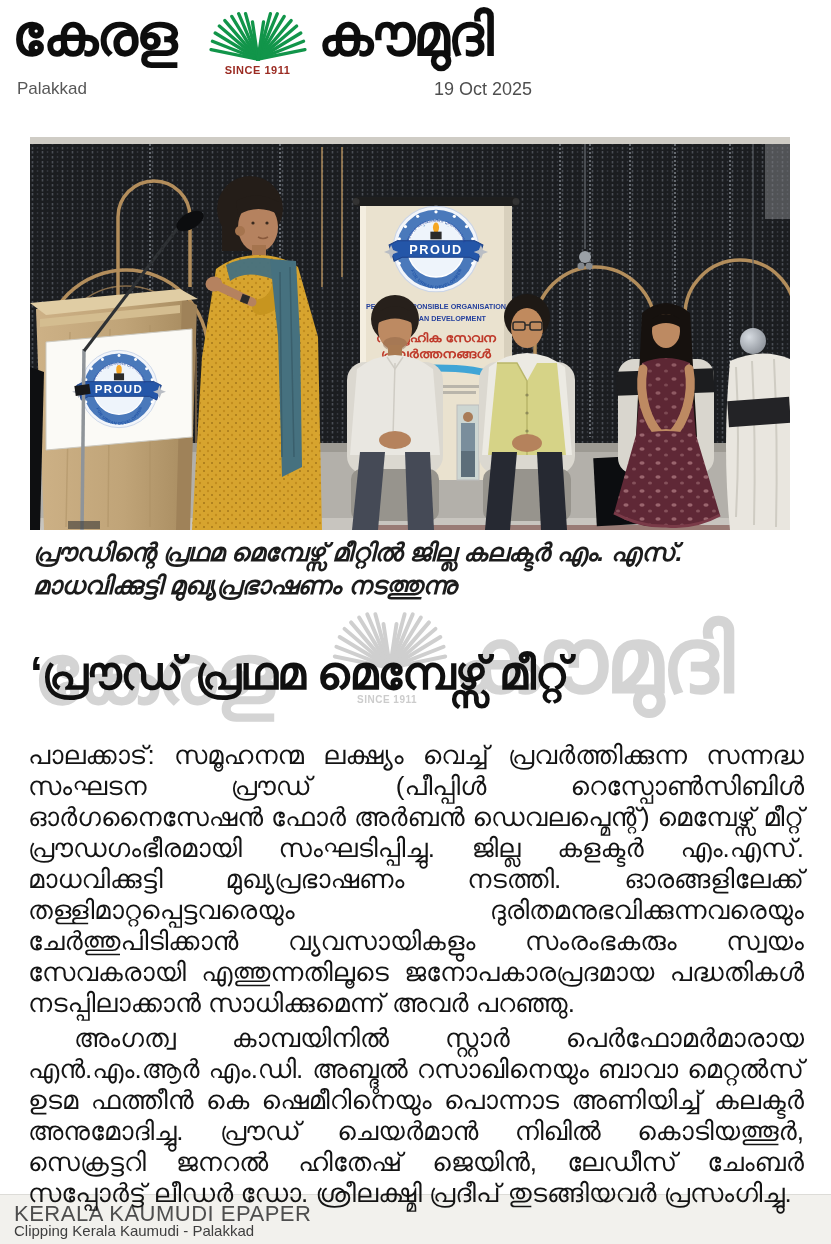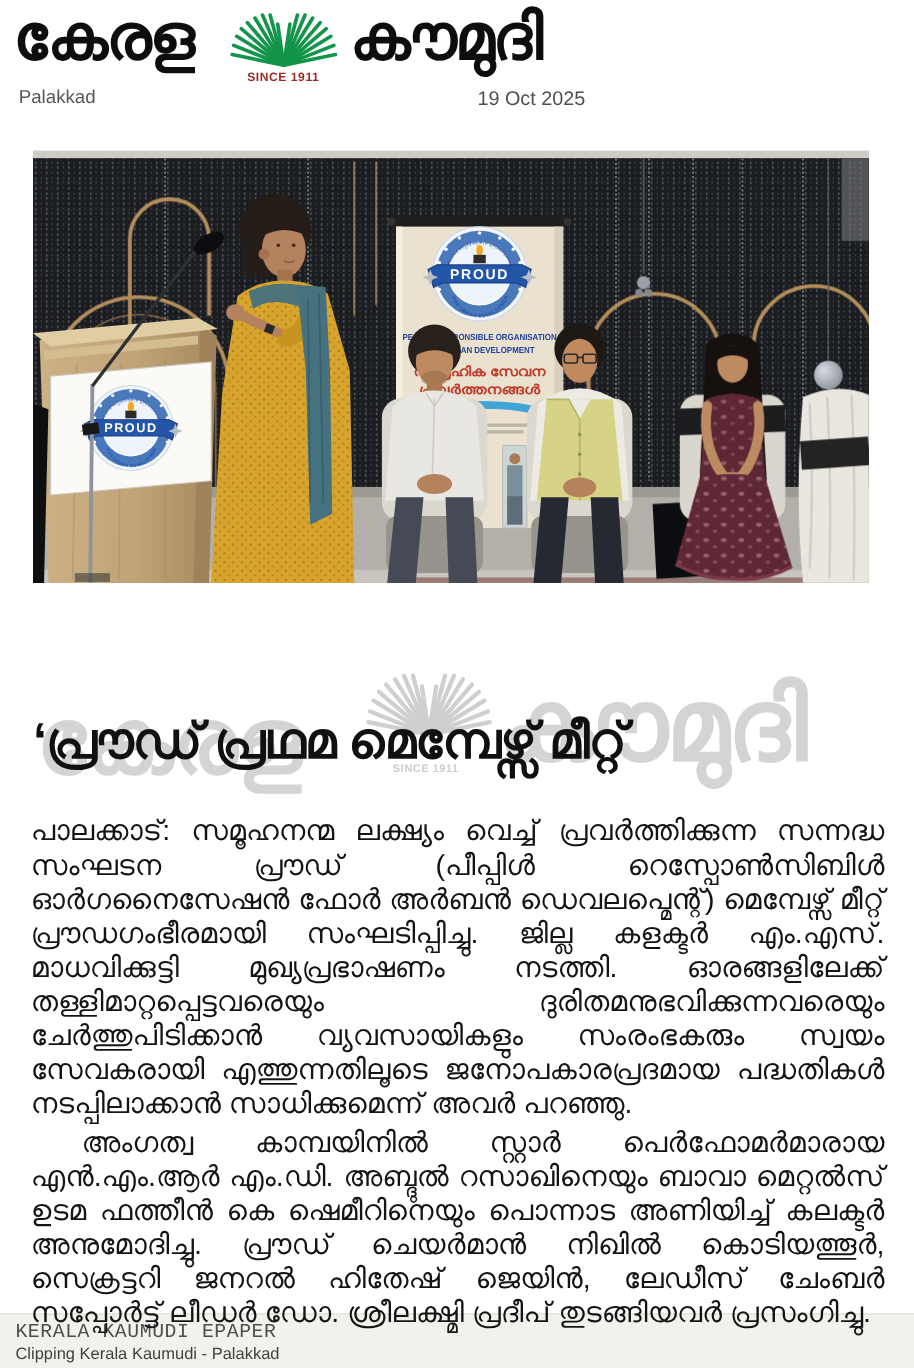--- a/index.html
+++ b/index.html
@@ -31,22 +31,22 @@
   #headline{position:absolute;left:30px;top:644px;width:780px;z-index:2;font-size:46px;
             font-weight:800;line-height:58px;color:#101010;letter-spacing:-1px;}
   
   #story{position:absolute;left:24px;top:736px;width:784px;z-index:2;font-size:26px;
          line-height:31px;color:#141414;text-align:justify;}
   #story p{margin:4px;}
   #story p.indent{text-indent:46px;}
   
   #footer{position:absolute;left:0;top:1194px;width:831px;height:50px;background:#f2f1ed;
           border-top:1px solid #dddcd8;box-sizing:border-box;}
-  #footer-line1{position:absolute;left:14px;top:6px;font-family:Liberation Mono, monospace;
-                font-size:18px;color:#4e4e4e;letter-spacing:.5px;}
+  #footer-line1{position:absolute;left:14px;top:6px;font-family:Liberation Sans, sans-serif;
+                font-size:22px;color:#4e4e4e;letter-spacing:.5px;}
   #footer-line2{position:absolute;left:14px;top:27px;font-size:15px;color:#3f3f3f;}
   .hiddefs{position:absolute;width:0;height:0;}
 </style>
 </head>
 <body>
 
 <svg class="hiddefs" aria-hidden="true">
   <defs>
     <g id="leaf" stroke="currentColor" stroke-width="2.4" stroke-linecap="round" fill="none">
       <line x1="0" y1="0" x2="-34" y2="-7"></line>
@@ -311,20 +311,24 @@
       <g>
         <line x1="52" y1="393" x2="54" y2="212" stroke="#8f9499" stroke-width="3.5"></line>
         <rect x="45" y="248" width="15" height="10" fill="#17181a" transform="rotate(-8 52 253)"></rect>
         <line x1="54" y1="214" x2="150" y2="88" stroke="#2e3134" stroke-width="3"></line>
         <ellipse cx="160" cy="84" rx="15" ry="8" fill="#0c0d0f" transform="rotate(-30 160 84)"></ellipse>
         <rect x="38" y="384" width="32" height="8" fill="#3a3a38" opacity=".6"></rect>
       </g>
     </svg>
   </div>
 
+  <div id="caption">
+    <div>പ്രൗഡിന്റെ പ്രഥമ മെമ്പേഴ്സ് മീറ്റിൽ ജില്ല കലക്ടർ എം. എസ്.</div>
+    <div>മാധവിക്കുട്ടി മുഖ്യപ്രഭാഷണം നടത്തുന്നു</div>
+  </div>
 
   <div id="watermark">
     <div id="wm-left" class="wm-text">കേരള</div>
     <svg id="wm-leaf" width="130" height="74" viewBox="-40 -38 80 42">
       <use href="#leaf" transform="translate(0,2)" style="color:#cfcfcf"></use>
     </svg>
     <div id="wm-since">SINCE 1911</div>
     <div id="wm-right" class="wm-text">കൗമുദി</div>
   </div>
 

